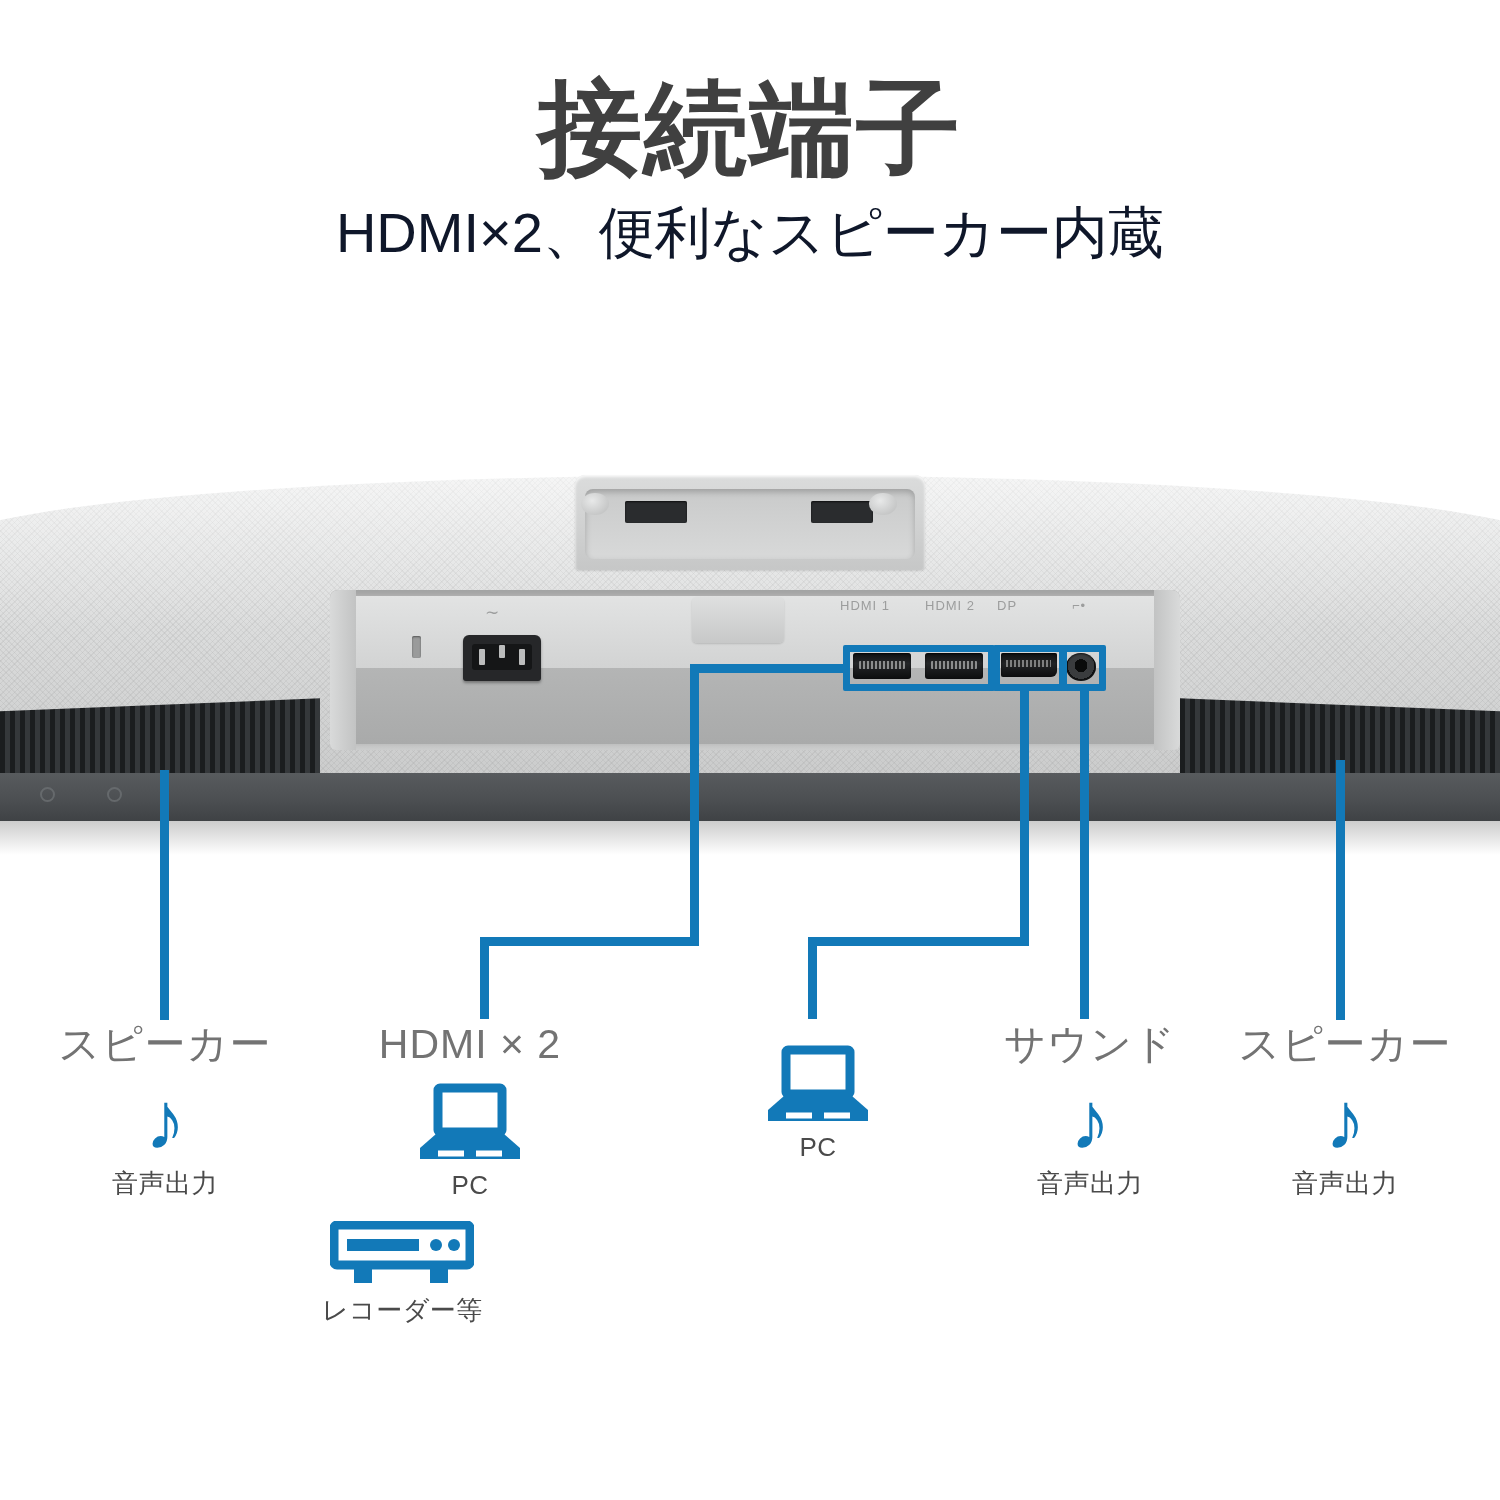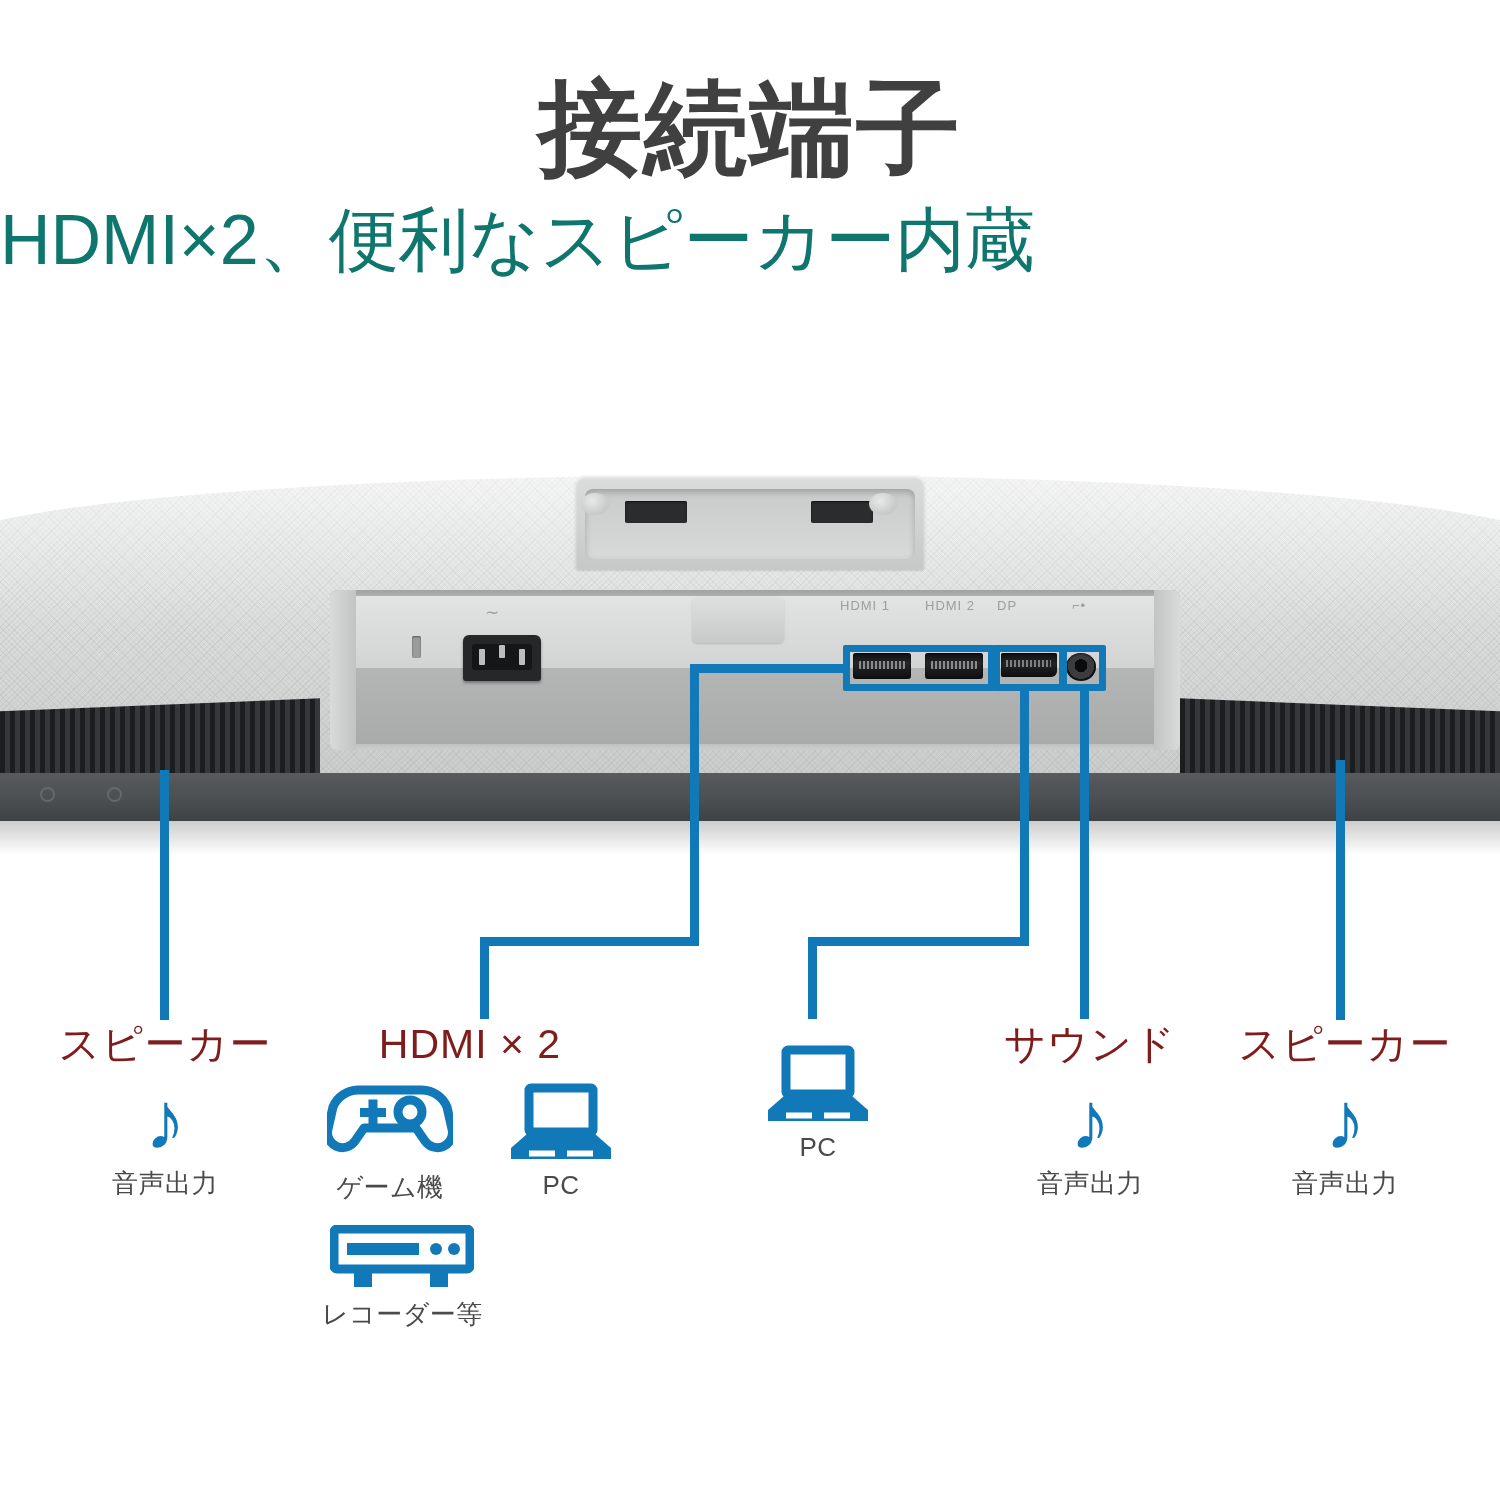--- a/index.html
+++ b/index.html
@@ -17,22 +17,23 @@
 
   
   .title {
     position:absolute; left:0; top:70px; width:1500px;
     text-align:center;
     font-size:104px; font-weight:bold; letter-spacing:2px;
     color:#404040; line-height:1.12;
   }
   .subtitle {
     position:absolute; left:0; top:202px; width:1500px;
-    font-size:70px; font-weight:normal; letter-spacing:0px;
-    color:#0f766e; line-height:1.1;
+    text-align:center;
+    font-size:56px; font-weight:normal; letter-spacing:0px;
+    color:#0f172a; line-height:1.1;
   }
 
   
   .photo {
     position:absolute; left:0; top:455px; width:1500px; height:400px;
     overflow:hidden;
   }
   
   .shell {
     position:absolute; left:-60px; top:20px; width:1620px; height:330px;
@@ -201,21 +202,21 @@
   .hl {
     position:absolute; border:7px solid #1279b8; border-radius:2px;
   }
 
   
   .lead { position:absolute; background:#1279b8; }
 
   
   .col { position:absolute; text-align:center; }
   .col-title {
-    font-size:41px; color:#7f1d1d; letter-spacing:1px; line-height:1.18;
+    font-size:41px; color:#737373; letter-spacing:1px; line-height:1.18;
     white-space:pre-line;
   }
   .icon-row { display:flex; justify-content:center; align-items:flex-start; gap:56px; margin-top:14px; }
   .icon-cell { display:flex; flex-direction:column; align-items:center; }
   .icon-cap { font-size:26px; color:#4a4a4a; margin-top:6px; letter-spacing:.5px; white-space:nowrap;text-align:right; }
   .note { font-size:82px; color:#1279b8; line-height:.95; }
   svg { display:block; }
 </style>
 </head>
 <body>
@@ -306,31 +307,20 @@
       <div class="icon-cell">
         <div class="note">♪</div>
         <div class="icon-cap">音声出力</div>
       </div>
     </div>
   </div>
 
   <div class="col" style="left:310px; top:1020px; width:320px;">
     <div class="col-title">HDMI × 2</div>
     <div class="icon-row">
-      <div class="icon-cell">
-        <span>
-          <svg width="126" height="82" viewBox="0 0 126 82">
-            <path d="M31 8 h64 a28 28 0 0 1 25 17 l5 22 a15 15 0 0 1 -27 12 l-9 -13 h-52 l-9 13 a15 15 0 0 1 -27 -12 l5 -22 a28 28 0 0 1 25 -17 z" fill="none" stroke="#1279b8" stroke-width="9" stroke-linejoin="round"></path>
-            <rect x="33" y="26" width="26" height="9" fill="#1279b8"></rect>
-            <rect x="41.5" y="17.5" width="9" height="26" fill="#1279b8"></rect>
-            <circle cx="83" cy="30" r="12" fill="none" stroke="#1279b8" stroke-width="9"></circle>
-          </svg>
-        </span>
-        <div class="icon-cap">ゲーム機</div>
-      </div>
       <div class="icon-cell">
         <span>
           <svg width="104" height="82" viewBox="0 0 104 82">
             <rect x="20" y="6" width="64" height="44" rx="2" fill="none" stroke="#1279b8" stroke-width="9"></rect>
             <path d="M18 52 h68 l16 14 h-100 z" fill="#1279b8"></path>
             <rect x="2" y="66" width="100" height="11" fill="#1279b8"></rect>
             <rect x="20" y="68.5" width="26" height="6" fill="#ffffff"></rect>
             <rect x="58" y="68.5" width="26" height="6" fill="#ffffff"></rect>
           </svg>
         </span>

